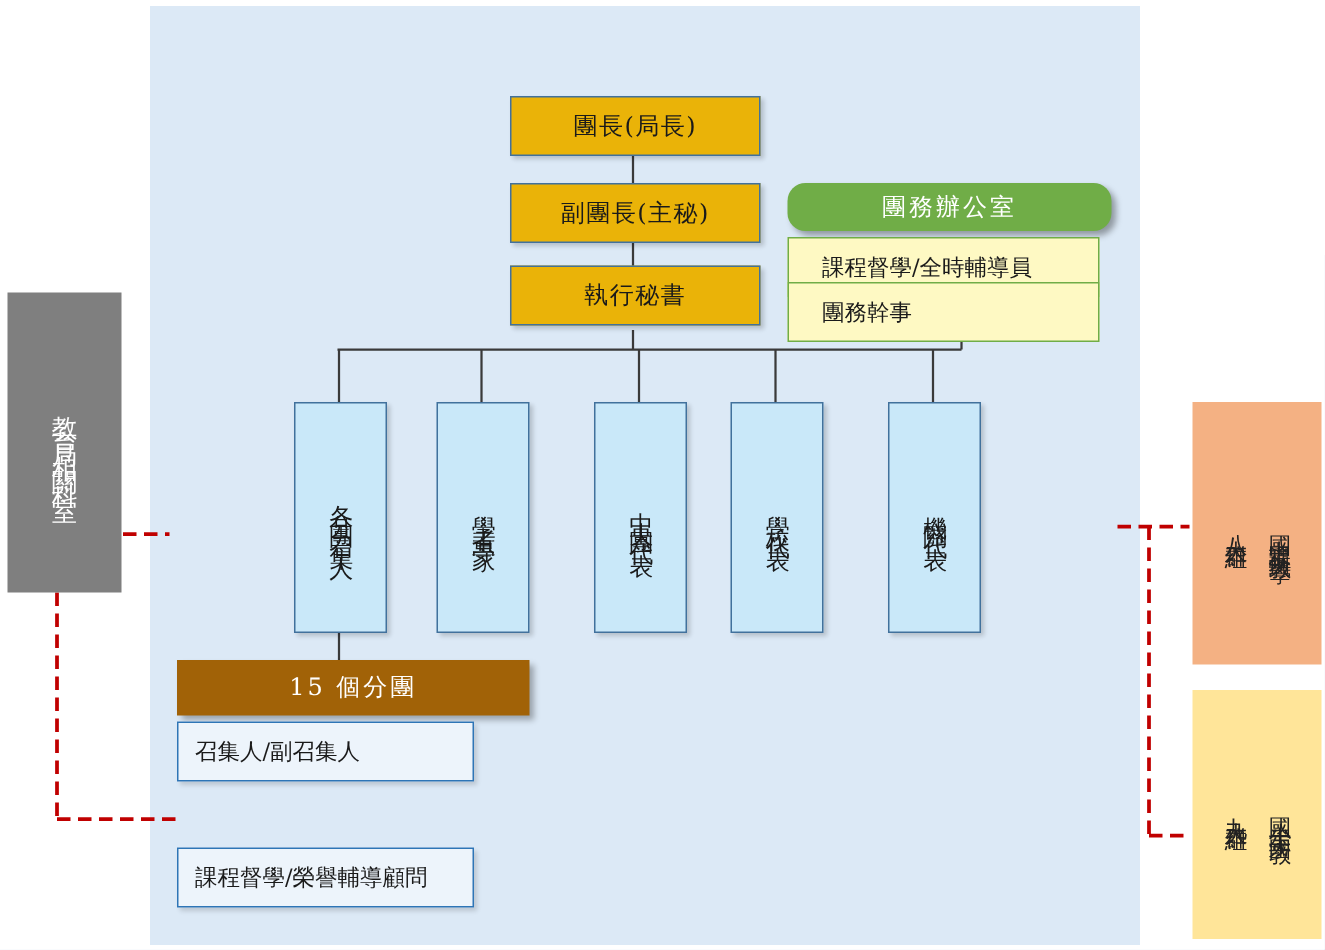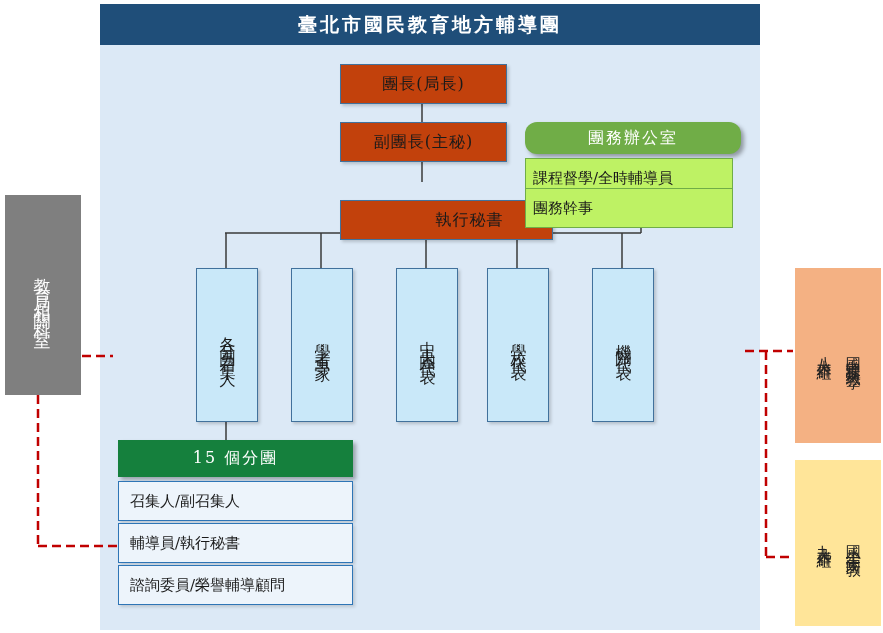--- a/index.html
+++ b/index.html
@@ -6,44 +6,44 @@
   body{font-family:"DejaVu Serif","Liberation Serif",serif;color:#1a1a1a;}
   .canvas{position:relative;width:883px;height:633px;background:#ffffff;overflow:hidden;}
 
   .connectors{position:absolute;left:0;top:0;width:883px;height:633px;pointer-events:none;}
 
   .panel{position:absolute;left:100px;top:4px;width:660px;height:626px;background:#dce9f6;}
   .title-bar{position:absolute;left:100px;top:4px;width:660px;height:41px;background:#1f4e79;
     color:#ffffff;font-size:19px;font-weight:bold;letter-spacing:3px;
     display:flex;align-items:center;justify-content:center;}
 
-  .node{position:absolute;background:#c2410c;border:1px solid #41719c;
+  .node{position:absolute;background:#eab308;border:1px solid #41719c;
     display:flex;align-items:center;justify-content:center;font-size:16px;
     box-shadow:2px 2px 3px rgba(0,0,0,0.18);}
   .n-top{left:340px;width:165px;height:38px;letter-spacing:1px;}
 
   .vert{writing-mode:vertical-rl;text-orientation:upright;}
 
   .branch{position:absolute;top:268px;width:60px;height:152px;background:#c9e8f9;
     border:1px solid #41719c;display:flex;align-items:center;justify-content:center;
     font-size:16px;letter-spacing:7px;box-shadow:2px 2px 3px rgba(0,0,0,0.18);}
 
   .office-header{position:absolute;left:525px;top:122px;width:216px;height:32px;
     background:#70ad47;color:#ffffff;font-size:16px;letter-spacing:2px;
     display:flex;align-items:center;justify-content:center;
     box-shadow:3px 3px 4px rgba(0,0,0,0.35);border-radius:12px;}
-  .office-row{position:absolute;left:525px;width:208px;height:40px;background:#bef264;
+  .office-row{position:absolute;left:525px;width:208px;height:40px;background:#fef9c3;
     border:1px solid #70ad47;display:flex;align-items:center;font-size:15px;
-    padding-left:7px;box-sizing:border-box;}
+    padding-left:22px;box-sizing:border-box;}
 
   .subgroup-header{position:absolute;left:118px;top:440px;width:235px;height:37px;
-    background:#15803d;color:#ffffff;font-size:16px;letter-spacing:2px;
+    background:#a16207;color:#ffffff;font-size:16px;letter-spacing:2px;
     display:flex;align-items:center;justify-content:center;
     box-shadow:3px 3px 4px rgba(0,0,0,0.3);}
-  .subgroup-row{position:absolute;left:118px;width:235px;height:40px;background:#edf4fb;
+  .subgroup-row{position:absolute;left:118px;width:198px;height:40px;background:#edf4fb;
     border:1px solid #2e75b6;display:flex;align-items:center;font-size:15px;
     padding-left:11px;box-sizing:border-box;box-shadow:2px 2px 3px rgba(0,0,0,0.15);}
 
   .left-box{position:absolute;left:5px;top:195px;width:76px;height:200px;background:#7f7f7f;
     color:#ffffff;font-size:17px;letter-spacing:9px;
     display:flex;align-items:center;justify-content:center;}
 
   .side-box{position:absolute;left:795px;width:86px;font-size:15px;letter-spacing:3px;
     line-height:1.95;display:flex;align-items:center;justify-content:center;
     white-space:pre-line;color:#222222;}
@@ -74,40 +74,38 @@
     <g stroke="#c00000" stroke-width="2.5" stroke-dasharray="9 5">
       <line x1="82" y1="356" x2="113" y2="356"></line>
       <line x1="38" y1="395" x2="38" y2="546"></line>
       <line x1="38" y1="546" x2="117" y2="546"></line>
       <line x1="745" y1="351" x2="793" y2="351"></line>
       <line x1="766" y1="351" x2="766" y2="557"></line>
       <line x1="766" y1="557" x2="793" y2="557"></line>
     </g>
   </svg>
 
-  <div class="title-bar">臺北市國民教育地方輔導團</div>
 
   <div class="node n-top" style="top:64px;">團長(局長)</div>
   <div class="node n-top" style="top:122px;text-align:center;">副團長(主秘)</div>
-  <div class="node n-top" style="top:200px;padding-left:46px;">執行秘書</div>
+  <div class="node n-top" style="top:177px;">執行秘書</div>
 
   <div class="office-header">團務辦公室</div>
   <div class="office-row" style="top:158px;">課程督學/全時輔導員</div>
   <div class="office-row" style="top:188px;">團務幹事</div>
 
   <div class="branch vert" style="left:196px;">各分團召集人</div>
   <div class="branch vert" style="left:291px;">學者專家</div>
   <div class="branch vert" style="left:396px;">中央團代表</div>
   <div class="branch vert" style="left:487px;">學校代表</div>
   <div class="branch vert" style="left:592px;">機關代表</div>
 
   <div class="subgroup-header">15 個分團</div>
   <div class="subgroup-row" style="top:481px;">召集人/副召集人</div>
-  <div class="subgroup-row" style="top:523px;">輔導員/執行秘書</div>
-  <div class="subgroup-row" style="top:565px;">諮詢委員/榮譽輔導顧問</div>
+  <div class="subgroup-row" style="top:565px;">課程督學/榮譽輔導顧問</div>
 
   <div class="left-box vert">教育局相關科室</div>
 
   <div class="side-box side-orange vert">國中課程與教學
 八大群組</div>
   <div class="side-box side-yellow vert">國小十二年國教
 九大群組</div>
 
 </div>
 

